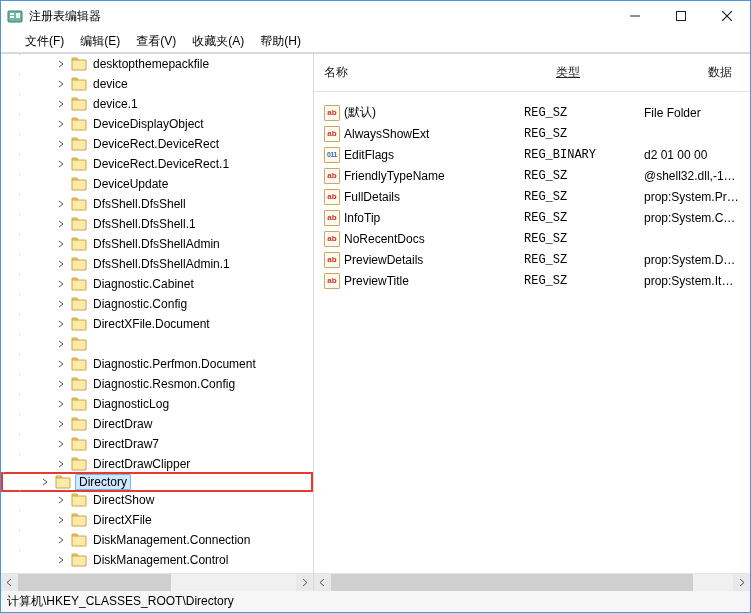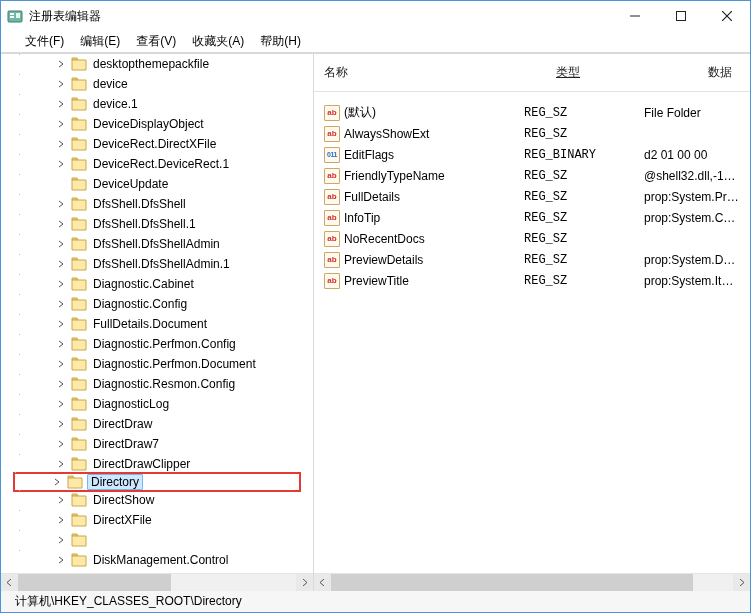--- a/index.html
+++ b/index.html
@@ -23,21 +23,21 @@
 
   .tree-wrap { flex: 1; overflow: hidden; position: relative; }
   .tree { position: absolute; inset: 0; overflow: hidden; }
   .tree-item { height: 20px; display: flex; align-items: center; white-space: nowrap; padding-left: 18px; }
   .tree-dots { width: 36px; height: 20px; position: relative; flex: 0 0 36px; }
   .tree-chevron { width: 12px; flex: 0 0 12px; display: flex; align-items: center; justify-content: center; }
   .tree-chevron svg { stroke: #555; fill: none; }
   .tree-folder { width: 16px; height: 14px; margin: 0 4px; flex: 0 0 16px; display: flex; align-items: center; justify-content: center; }
   .tree-label { padding: 0 2px; }
   .tree-selected .tree-label { background: #cde8ff; border: 1px solid #7ab6e8; border-radius: 1px; padding: 0 3px; }
-  .tree-highlight { border: 2px solid #e53935; padding: 1px 0; margin: -2px 12px; }
+  .tree-highlight { border: 2px solid #e53935; padding: 1px 0; margin: -2px 0; }
   .tree-dots::before, .tree-dots::after { content: ""; position: absolute; border-left: 1px dotted #bbb; border-top: 1px dotted #bbb; }
 
   .hscroll-stub { height: 17px; background: #f0f0f0; display: flex; align-items: center; justify-content: space-between; position: relative; border-top: 1px solid #e5e5e5; }
   .hscroll-btn { width: 17px; height: 17px; background: #e9e9e9; display: flex; align-items: center; justify-content: center; }
   .hscroll-track { flex: 1; height: 17px; background: #f0f0f0; position: relative; }
   .hscroll-thumb { position: absolute; left: 0; top: 0; height: 17px; background: #cfcfcf; }
 
   .listview { flex: 1; overflow: hidden; }
   .lv-header { height: 38px; display: flex; align-items: center; border-bottom: 1px solid #e3e3e3; gap: 32px; }
   .lv-hcell { padding: 0 10px; border-right: 1px solid transparent; color: #222; }
@@ -48,21 +48,21 @@
   .lv-row { height: 21px; display: flex; align-items: center; }
   .lv-cell { padding: 0 10px; white-space: nowrap; overflow: hidden; text-overflow: ellipsis; margin-top: 20px; }
   .lv-cell.c-name { width: 200px; display: flex; align-items: center; gap: 4px; }
   .lv-cell.c-type { width: 120px; font-family: Liberation Mono, monospace; }
   .lv-cell.c-data { flex: 1; }
 
   .val-icon { width: 16px; height: 16px; display: inline-flex; align-items: center; justify-content: center; border: 1px solid #c9a96a; background: #fff8ec; position: relative; flex: 0 0 16px; border-radius: 1px; }
   .val-icon.str::after { content: "ab"; font-size: 8px; color: #d03030; font-weight: bold; position: absolute; }
   .val-icon.bin::after { content: "011"; font-size: 7px; color: #2a6fc9; font-weight: bold; letter-spacing: -0.5px; position: absolute; }
 
-  .statusbar { height: 22px; border-top: 1px solid #d9d9d9; display: flex; align-items: center; padding: 0 14px; font-size: 12px; background: #f6f6f6; }
+  .statusbar { height: 22px; border-top: 1px solid #d9d9d9; display: flex; align-items: center; padding: 0 6px; font-size: 12px; background: #f6f6f6; }
 
   .folder-svg path.tab { fill: #f7d778; stroke: #c9a84a; }
   .folder-svg path.body { fill: #ffe9a8; stroke: #c9a84a; }
   .app-icon { width: 16px; height: 16px; }
 </style>
 </head>
 <body>
 
 <div class="window">
 
@@ -175,21 +175,21 @@
                 <svg width="8" height="8" viewBox="0 0 8 8">
                   <path d="M2 1 L6 4 L2 7" stroke-width="1"></path>
                 </svg>
               </span>
               <span class="tree-folder">
                 <svg class="folder-svg" width="16" height="14" viewBox="0 0 16 14">
                   <path class="tab" d="M1 3 L1 1 L6 1 L7 3 Z"></path>
                   <path class="body" d="M1 3 L15 3 L15 13 L1 13 Z"></path>
                 </svg>
               </span>
-              <span class="tree-label">DeviceRect.DirectXFile</span>
+              <span class="tree-label">DeviceRect.DeviceRect</span>
             </div>
             <div class="tree-item">
               <span class="tree-dots"></span>
               <span class="tree-chevron">
                 <svg width="8" height="8" viewBox="0 0 8 8">
                   <path d="M2 1 L6 4 L2 7" stroke-width="1"></path>
                 </svg>
               </span>
               <span class="tree-folder">
                 <svg class="folder-svg" width="16" height="14" viewBox="0 0 16 14">
@@ -306,36 +306,35 @@
                 <svg width="8" height="8" viewBox="0 0 8 8">
                   <path d="M2 1 L6 4 L2 7" stroke-width="1"></path>
                 </svg>
               </span>
               <span class="tree-folder">
                 <svg class="folder-svg" width="16" height="14" viewBox="0 0 16 14">
                   <path class="tab" d="M1 3 L1 1 L6 1 L7 3 Z"></path>
                   <path class="body" d="M1 3 L15 3 L15 13 L1 13 Z"></path>
                 </svg>
               </span>
-              <span class="tree-label">FullDetails.Document</span>
-            </div>
-            <div class="tree-item">
-              <span class="tree-dots"></span>
-              <span class="tree-chevron">
-                <svg width="8" height="8" viewBox="0 0 8 8">
-                  <path d="M2 1 L6 4 L2 7" stroke-width="1"></path>
-                </svg>
-              </span>
-              <span class="tree-folder">
-                <svg class="folder-svg" width="16" height="14" viewBox="0 0 16 14">
-                  <path class="tab" d="M1 3 L1 1 L6 1 L7 3 Z"></path>
-                  <path class="body" d="M1 3 L15 3 L15 13 L1 13 Z"></path>
-                </svg>
-              </span>
-              <span class="tree-label">Diagnostic.Perfmon.Config</span>
+              <span class="tree-label">DirectXFile.Document</span>
+            </div>
+            <div class="tree-item">
+              <span class="tree-dots"></span>
+              <span class="tree-chevron">
+                <svg width="8" height="8" viewBox="0 0 8 8">
+                  <path d="M2 1 L6 4 L2 7" stroke-width="1"></path>
+                </svg>
+              </span>
+              <span class="tree-folder">
+                <svg class="folder-svg" width="16" height="14" viewBox="0 0 16 14">
+                  <path class="tab" d="M1 3 L1 1 L6 1 L7 3 Z"></path>
+                  <path class="body" d="M1 3 L15 3 L15 13 L1 13 Z"></path>
+                </svg>
+              </span>
             </div>
             <div class="tree-item">
               <span class="tree-dots"></span>
               <span class="tree-chevron">
                 <svg width="8" height="8" viewBox="0 0 8 8">
                   <path d="M2 1 L6 4 L2 7" stroke-width="1"></path>
                 </svg>
               </span>
               <span class="tree-folder">
                 <svg class="folder-svg" width="16" height="14" viewBox="0 0 16 14">
@@ -471,20 +470,21 @@
                 <svg width="8" height="8" viewBox="0 0 8 8">
                   <path d="M2 1 L6 4 L2 7" stroke-width="1"></path>
                 </svg>
               </span>
               <span class="tree-folder">
                 <svg class="folder-svg" width="16" height="14" viewBox="0 0 16 14">
                   <path class="tab" d="M1 3 L1 1 L6 1 L7 3 Z"></path>
                   <path class="body" d="M1 3 L15 3 L15 13 L1 13 Z"></path>
                 </svg>
               </span>
+              <span class="tree-label">DiskManagement.Connection</span>
             </div>
             <div class="tree-item">
               <span class="tree-dots"></span>
               <span class="tree-chevron">
                 <svg width="8" height="8" viewBox="0 0 8 8">
                   <path d="M2 1 L6 4 L2 7" stroke-width="1"></path>
                 </svg>
               </span>
               <span class="tree-folder">
                 <svg class="folder-svg" width="16" height="14" viewBox="0 0 16 14">

